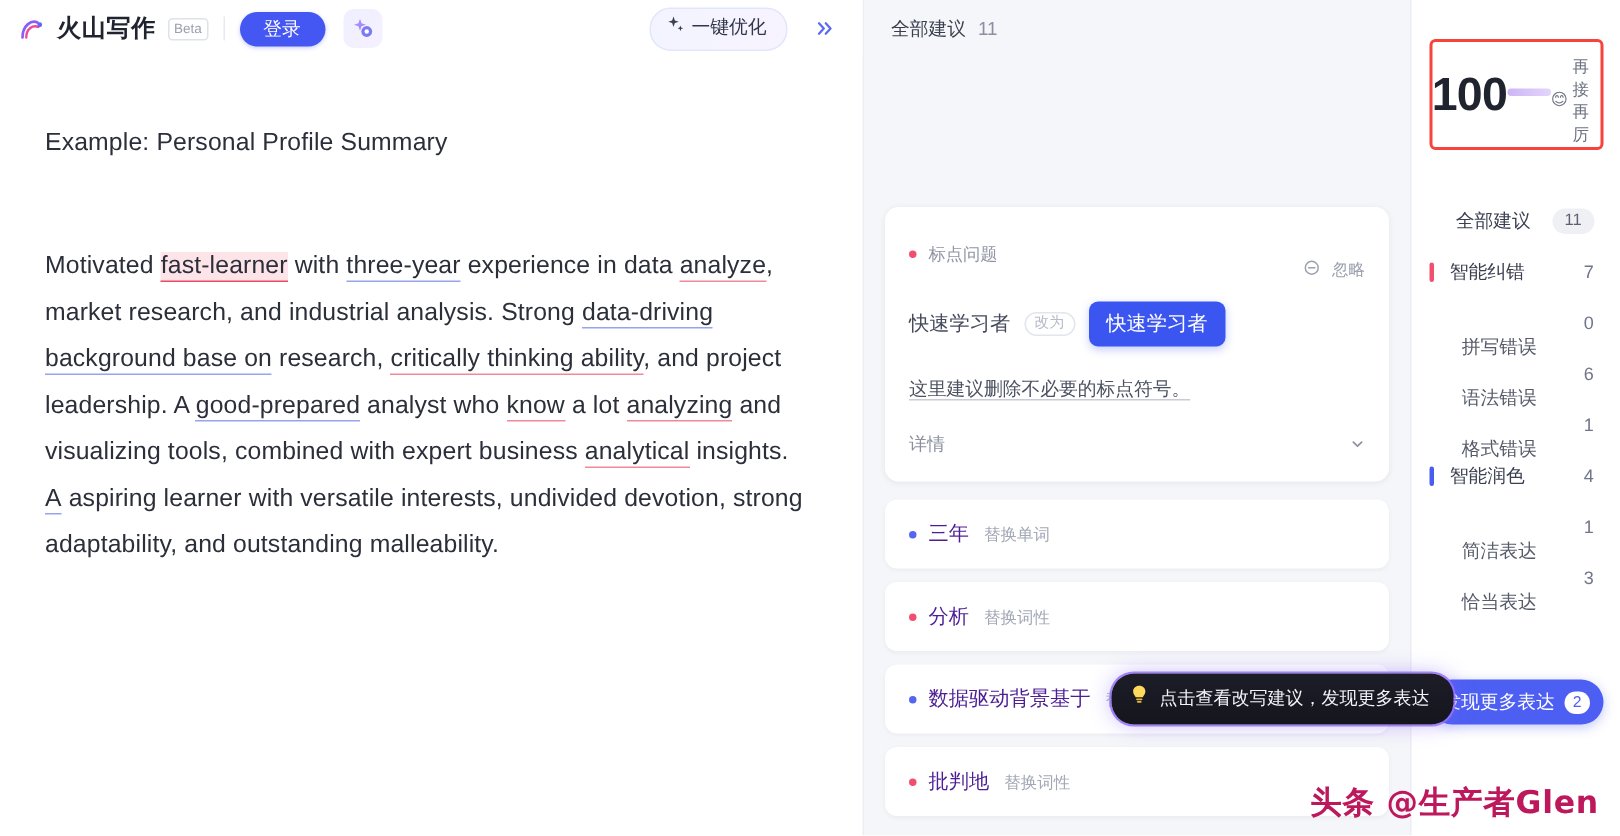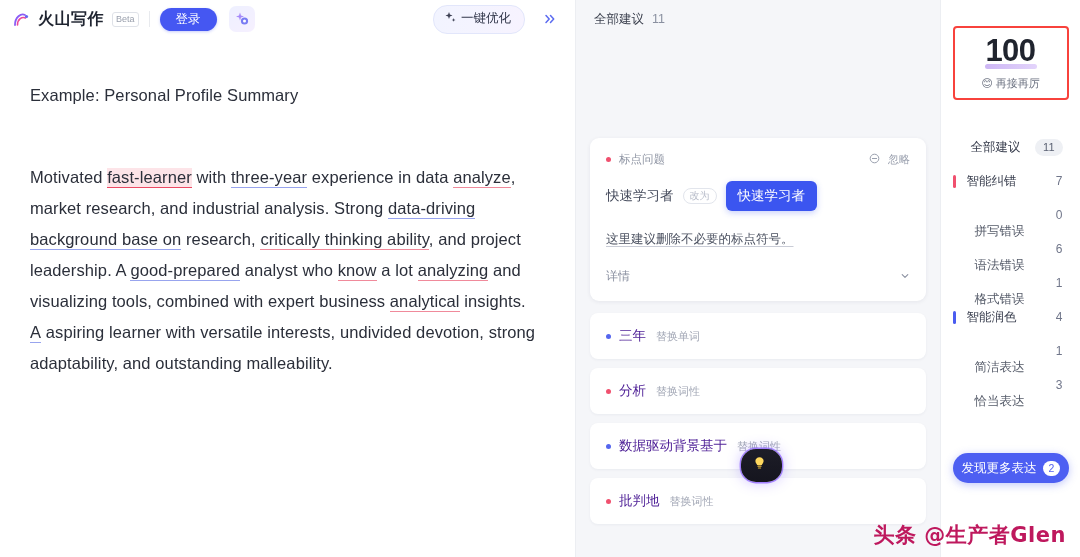--- a/index.html
+++ b/index.html
@@ -81,21 +81,21 @@
   .card-main {
     background: #fff; border-radius: 9px; padding: 14px 16px 16px;
     box-shadow: 0 1px 4px rgba(25,35,70,.07); margin-bottom: 12px;
   }
   .card-top { display: flex; align-items: center; }
   .dot { width: 5px; height: 5px; border-radius: 50%; margin-right: 8px; flex: 0 0 5px; }
   .dot.red { background: #f0506e; }
   .dot.blue { background: #5566ee; }
   .tag-type { font-size: 11.5px; color: #8e94a3; }
   .card-top .sp { flex: 1; }
-  .ignore { display: flex; align-items: center; gap: 8px; font-size: 11px; color: #9aa0ae; cursor: pointer; }
+  .ignore { display: flex; align-items: center; gap: 8px; font-size: 11px; color: #9aa0ae; cursor: pointer; margin-top: 20px; }
 
   .repl-row { display: flex; align-items: center; margin: 14px 0 4px 0; }
   .orig { font-size: 13.5px; color: #454b5c; }
   .arrow-pill {
     margin: 0 9px; font-size: 10px; color: #b6bbc8;
     border: 1px solid #e2e5ec; border-radius: 8px; padding: 1px 6px 2px;
     line-height: 11px; white-space: nowrap;
   }
   .new-chip {
     background: #3b55f0; color: #fff; font-size: 13.5px; font-weight: 500;
@@ -121,21 +121,21 @@
   .row-act { font-size: 11px; color: #a3a8b6; margin-left: 10px; }
 
   
   .right-col {
     width: 140px; height: 557px; background: #fff;
     border-left: 1px solid #eceef2; display: flex; flex-direction: column;
     align-items: center; position: relative;
   }
   .score-box {
     margin-top: 26px; width: 116px; height: 74px; border: 2.5px solid #f8423c;
-    border-radius: 4px; display: flex; flex-direction: column;
+    border-radius: 4px; display: flex; flex-direction: row;
     align-items: center; justify-content: center; background: #fff;
   }
   .score-num {
     font-size: 31px; font-weight: 700; color: #20242e;
     line-height: 32px; letter-spacing: -.5px; position: relative;
   }
   .score-underline {
     width: 52px; height: 5px; margin-top: -3px;
     background: linear-gradient(90deg,#cdb6f5,#e3d4fb); border-radius: 3px;
   }
@@ -364,17 +364,18 @@
   </div>
 
   <div class="tooltip">
     <span>
       <svg width="13" height="14" viewBox="0 0 13 14">
         <path d="M6.5 1.2 C9 1.2 10.6 3 10.6 5 C10.6 6.7 9.3 7.7 8.9 8.9 L4.1 8.9 C3.7 7.7 2.4 6.7 2.4 5 C2.4 3 4 1.2 6.5 1.2 Z" fill="#ffd85e"></path>
         <rect x="4.4" y="9.6" width="4.2" height="1.2" rx=".6" fill="#e6b93c"></rect>
         <rect x="4.9" y="11.4" width="3.2" height="1.1" rx=".55" fill="#e6b93c"></rect>
       </svg>
     </span>
+    <span class="txt">点击查看改写建议，发现更多表达</span>
   </div>
 
   <div class="watermark">头条 @生产者Glen</div>
 
 </div>
 
 </body></html>

